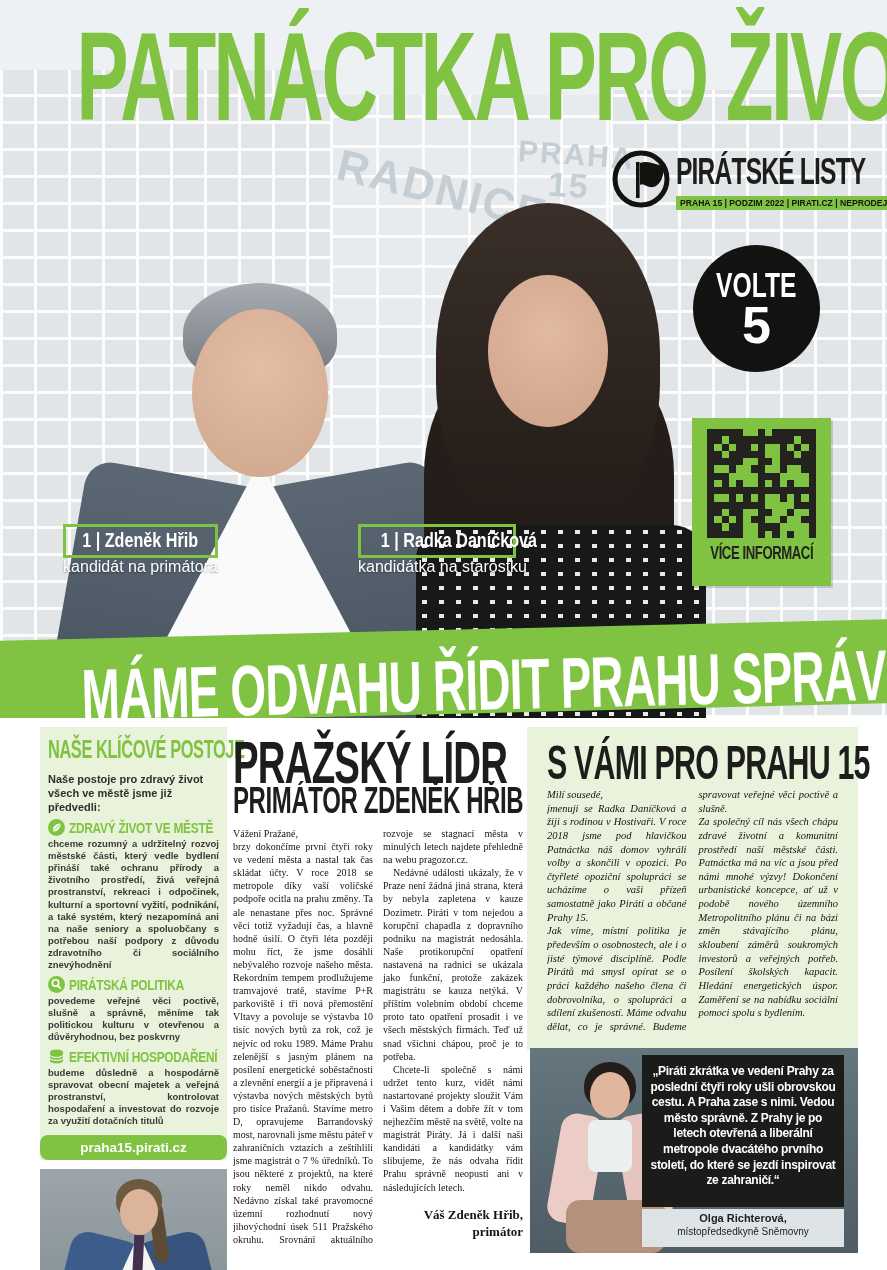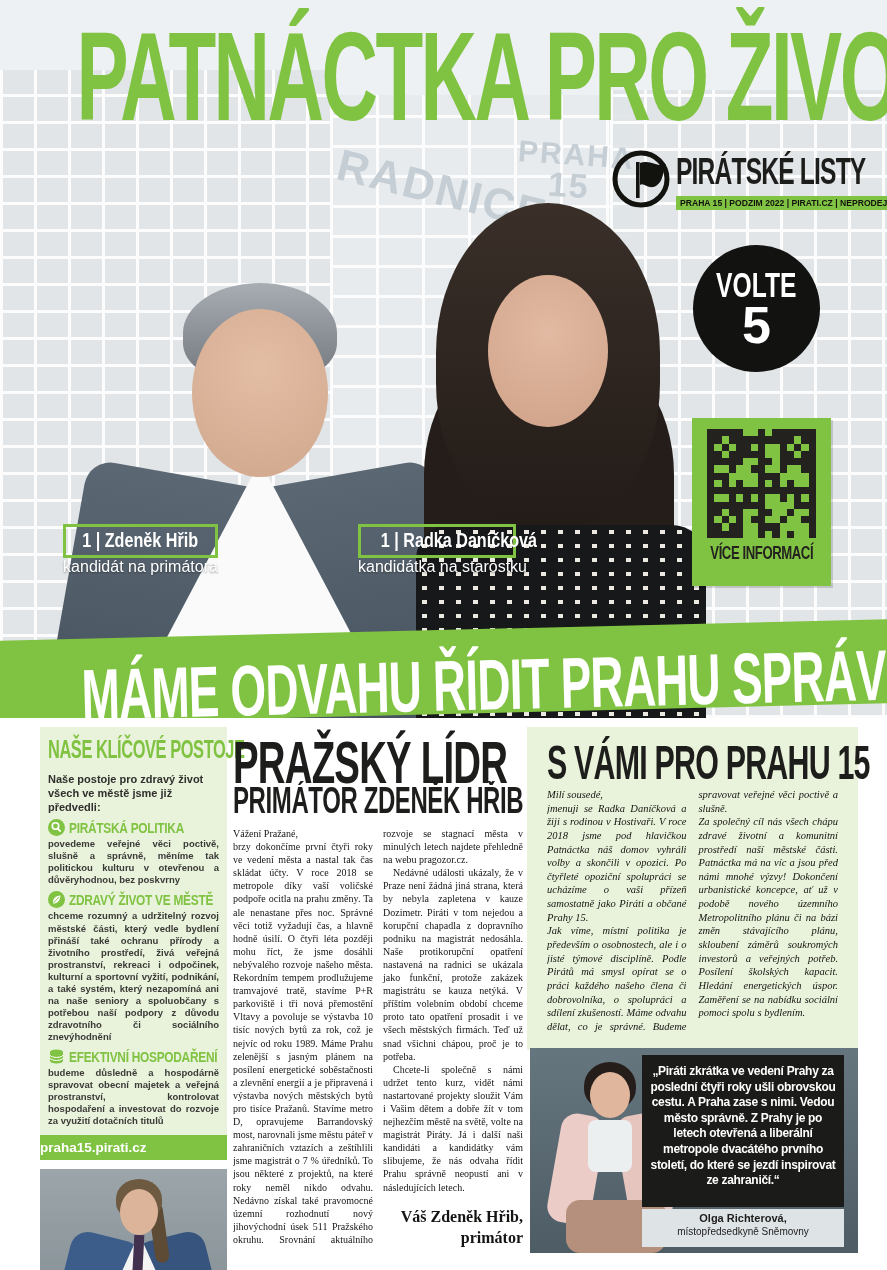--- a/index.html
+++ b/index.html
@@ -73,41 +73,41 @@
   
   .col-left { position:absolute; left:40px; top:727px; width:187px; }
   .postoje { background:#e9f2da; padding:8px 8px 0 8px; }
   .postoje-title { display:inline-block; color:#80c342; font-weight:bold; font-size:20px; letter-spacing:-.5px; transform:scale(.82,1.25); transform-origin:left top; white-space:nowrap; }
   .postoje-intro { margin-top:14px; font-weight:bold; font-size:11px; line-height:1.28; color:#2f2f2d; }
   .pos-item { margin-top:5px; }
   .pos-head { display:flex; align-items:center; }
   .pos-ico { width:17px; height:17px; flex:0 0 17px; margin-right:4px; }
   .pos-head b { display:inline-block; color:#80c342; font-size:13.5px; letter-spacing:-.3px; transform:scale(.88,1.15); transform-origin:left center; white-space:nowrap; }
   .pos-text { margin-top:2px; font-weight:bold; font-size:9.5px; line-height:1.27; color:#3a3a38; text-align:justify; }
-  .site-bar { margin:8px -8px 0 -8px; background:#80c342; color:#fff; font-weight:bold; font-size:13.5px; text-align:left; padding:5px 0; cursor:pointer; }
+  .site-bar { margin:8px -8px 0 -8px; background:#80c342; color:#fff; font-weight:bold; font-size:13.5px; text-align:center; padding:5px 0; cursor:pointer;border-radius:8px; }
   .card { width:187px; }
   .card-photo { position:relative; height:175px; overflow:hidden; background:linear-gradient(#9ba5aa,#7f8a90); }
   .bartos .hair { position:absolute; left:76px; top:10px; width:46px; height:40px; border-radius:50% 50% 40% 40%; background:#6d5a41; }
   .bartos .tail { position:absolute; left:112px; top:34px; width:14px; height:60px; border-radius:8px; background:#5d4b35; transform:rotate(-8deg); }
   .bartos .face { position:absolute; left:80px; top:20px; width:38px; height:46px; border-radius:50%; background:#dcb49a; }
   .bartos .shirt { position:absolute; left:72px; top:64px; width:54px; height:60px; background:#f4f4f2; clip-path:polygon(50% 0,100% 100%,0 100%); }
   .bartos .tie { position:absolute; left:93px; top:66px; width:10px; height:52px; background:#41304e; transform:rotate(3deg); }
   .bartos .suit-l { position:absolute; left:18px; top:66px; width:72px; height:130px; border-radius:18px; background:#3c5d8a; transform:rotate(14deg); }
   .bartos .suit-r { position:absolute; left:106px; top:66px; width:72px; height:130px; border-radius:18px; background:#36547d; transform:rotate(-14deg); }
   .bartos .arm { position:absolute; left:40px; top:120px; width:120px; height:26px; border-radius:14px; background:#3f608d; transform:rotate(-18deg); }
   
   .col-mid { position:absolute; left:233px; top:728px; width:290px; }
   .mid-title { display:inline-block; font-weight:bold; font-size:48px; letter-spacing:-1px; transform:scale(.8,1.25); transform-origin:left top; white-space:nowrap; }
   .mid-sub { display:inline-block; margin-top:-2px; font-weight:bold; font-size:30px; letter-spacing:-.5px; transform:scale(.8,1.2); transform-origin:left top; white-space:nowrap; }
   .article-body { margin-top:12px; height:440px; column-count:2; column-gap:10px; overflow:hidden;
     font-family:"Liberation Serif", serif; font-size:10px; line-height:1.31; text-align:justify; color:#141412; }
   .plist { display:contents; }
   .article-body p { text-indent:10px; }
   .plist p:nth-child(-n+2) { text-indent:0; }
-  .sig { break-inside:avoid; margin-top:12px; text-align:right; font-weight:bold; font-size:16px; line-height:1.35; }
+  .sig { break-inside:avoid; margin-top:12px; text-align:right; font-weight:bold; font-size:13px; line-height:1.35; }
   
   .col-right { position:absolute; left:527px; top:727px; width:331px; }
   .panel { background:#e9f2da; padding:8px 20px 10px; }
   .right-title { display:inline-block; font-weight:bold; font-size:38px; letter-spacing:-1px; transform:scale(.8,1.28); transform-origin:left top; white-space:nowrap; }
   .right-body { margin-top:10px; height:252px; column-count:2; column-gap:12px; overflow:hidden;
     font-family:"Liberation Serif", serif; font-style:italic; font-size:10.5px; line-height:1.3; text-align:justify; color:#141412; }
   .endorse-right { position:absolute; left:530px; top:1048px; width:328px; height:205px; background:linear-gradient(#66767f,#4d5c65); overflow:hidden; }
   .olga { position:absolute; left:6px; top:14px; width:160px; height:191px; }
   .olga .hair { position:absolute; left:48px; top:0; width:52px; height:48px; border-radius:50% 50% 45% 45%; background:#241d19; }
   .olga .face { position:absolute; left:54px; top:10px; width:40px; height:46px; border-radius:50%; background:#e0b69c; }
@@ -414,38 +414,38 @@
 
   <div class="col-left">
     <div class="postoje">
       <span class="postoje-title">NAŠE KLÍČOVÉ POSTOJE</span>
       <div class="postoje-intro">Naše postoje pro zdravý život všech ve městě jsme již předvedli:</div>
 
       <div class="pos-item">
         <div class="pos-head">
           <svg class="pos-ico" viewBox="0 0 17 17">
             <circle cx="8.5" cy="8.5" r="8.5" fill="#80c342"></circle>
+            <path d="M12.5 4.5 C7 5 4.5 8 5 12.5 C9.5 12.5 12 10 12.5 4.5 Z" fill="#fff"></path>
+            <line x1="5.6" y1="11.8" x2="11.3" y2="5.8" stroke="#80c342" stroke-width="1"></line>
+          </svg>
+          <b>ZDRAVÝ ŽIVOT VE MĚSTĚ</b>
+        </div>
+        <div class="pos-text">chceme rozumný a udržitelný rozvoj městské části, který vedle bydlení přináší také ochranu přírody a životního prostředí, živá veřejná prostranství, rekreaci i odpočinek, kulturní a sportovní vyžití, podnikání, a také systém, který nezapomíná ani na naše seniory a spoluobčany s potřebou naší podpory z důvodu zdravotního či sociálního znevýhodnění</div>
+      </div>
+
+      <div class="pos-item">
+        <div class="pos-head">
+          <svg class="pos-ico" viewBox="0 0 17 17">
+            <circle cx="8.5" cy="8.5" r="8.5" fill="#80c342"></circle>
             <circle cx="7.5" cy="7" r="3.2" fill="none" stroke="#fff" stroke-width="1.6"></circle>
             <line x1="9.8" y1="9.6" x2="12.6" y2="12.6" stroke="#fff" stroke-width="1.8"></line>
           </svg>
           <b>PIRÁTSKÁ POLITIKA</b>
         </div>
         <div class="pos-text">povedeme veřejné věci poctivě, slušně a správně, měníme tak politickou kulturu v otevřenou a důvěryhodnou, bez poskvrny</div>
-      </div>
-
-      <div class="pos-item">
-        <div class="pos-head">
-          <svg class="pos-ico" viewBox="0 0 17 17">
-            <circle cx="8.5" cy="8.5" r="8.5" fill="#80c342"></circle>
-            <path d="M12.5 4.5 C7 5 4.5 8 5 12.5 C9.5 12.5 12 10 12.5 4.5 Z" fill="#fff"></path>
-            <line x1="5.6" y1="11.8" x2="11.3" y2="5.8" stroke="#80c342" stroke-width="1"></line>
-          </svg>
-          <b>ZDRAVÝ ŽIVOT VE MĚSTĚ</b>
-        </div>
-        <div class="pos-text">chceme rozumný a udržitelný rozvoj městské části, který vedle bydlení přináší také ochranu přírody a životního prostředí, živá veřejná prostranství, rekreaci i odpočinek, kulturní a sportovní vyžití, podnikání, a také systém, který nezapomíná ani na naše seniory a spoluobčany s potřebou naší podpory z důvodu zdravotního či sociálního znevýhodnění</div>
       </div>
 
       <div class="pos-item">
         <div class="pos-head">
           <svg class="pos-ico" viewBox="0 0 17 17">
             <ellipse cx="8.5" cy="4" rx="6.5" ry="2.4" fill="#80c342"></ellipse>
             <rect x="2" y="4" width="13" height="9" fill="#80c342"></rect>
             <ellipse cx="8.5" cy="13" rx="6.5" ry="2.4" fill="#80c342"></ellipse>
             <path d="M2 7 a6.5 2.4 0 0 0 13 0" fill="none" stroke="#fff" stroke-width="1"></path>
             <path d="M2 10 a6.5 2.4 0 0 0 13 0" fill="none" stroke="#fff" stroke-width="1"></path>

